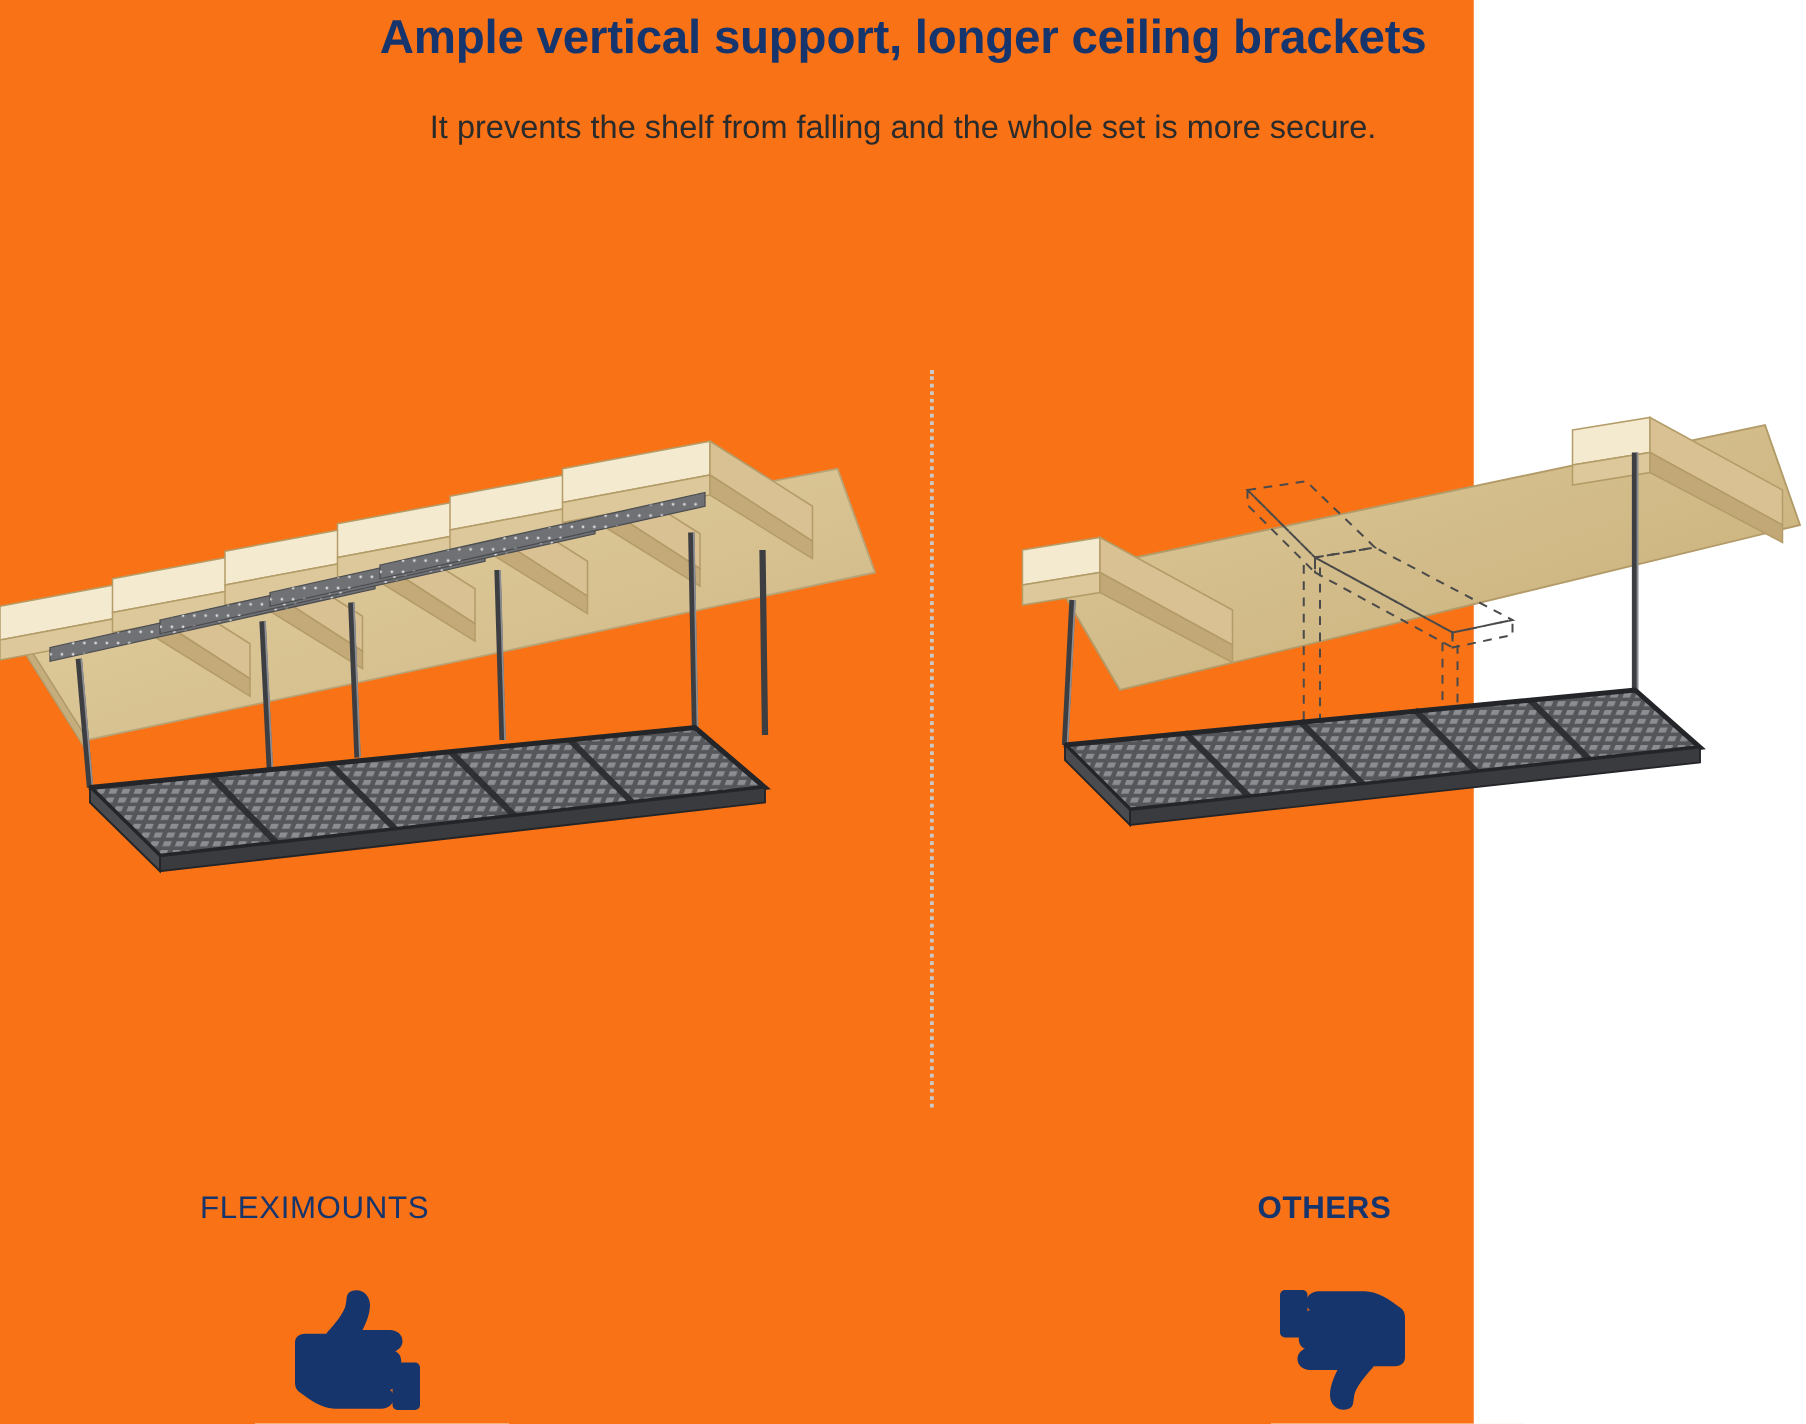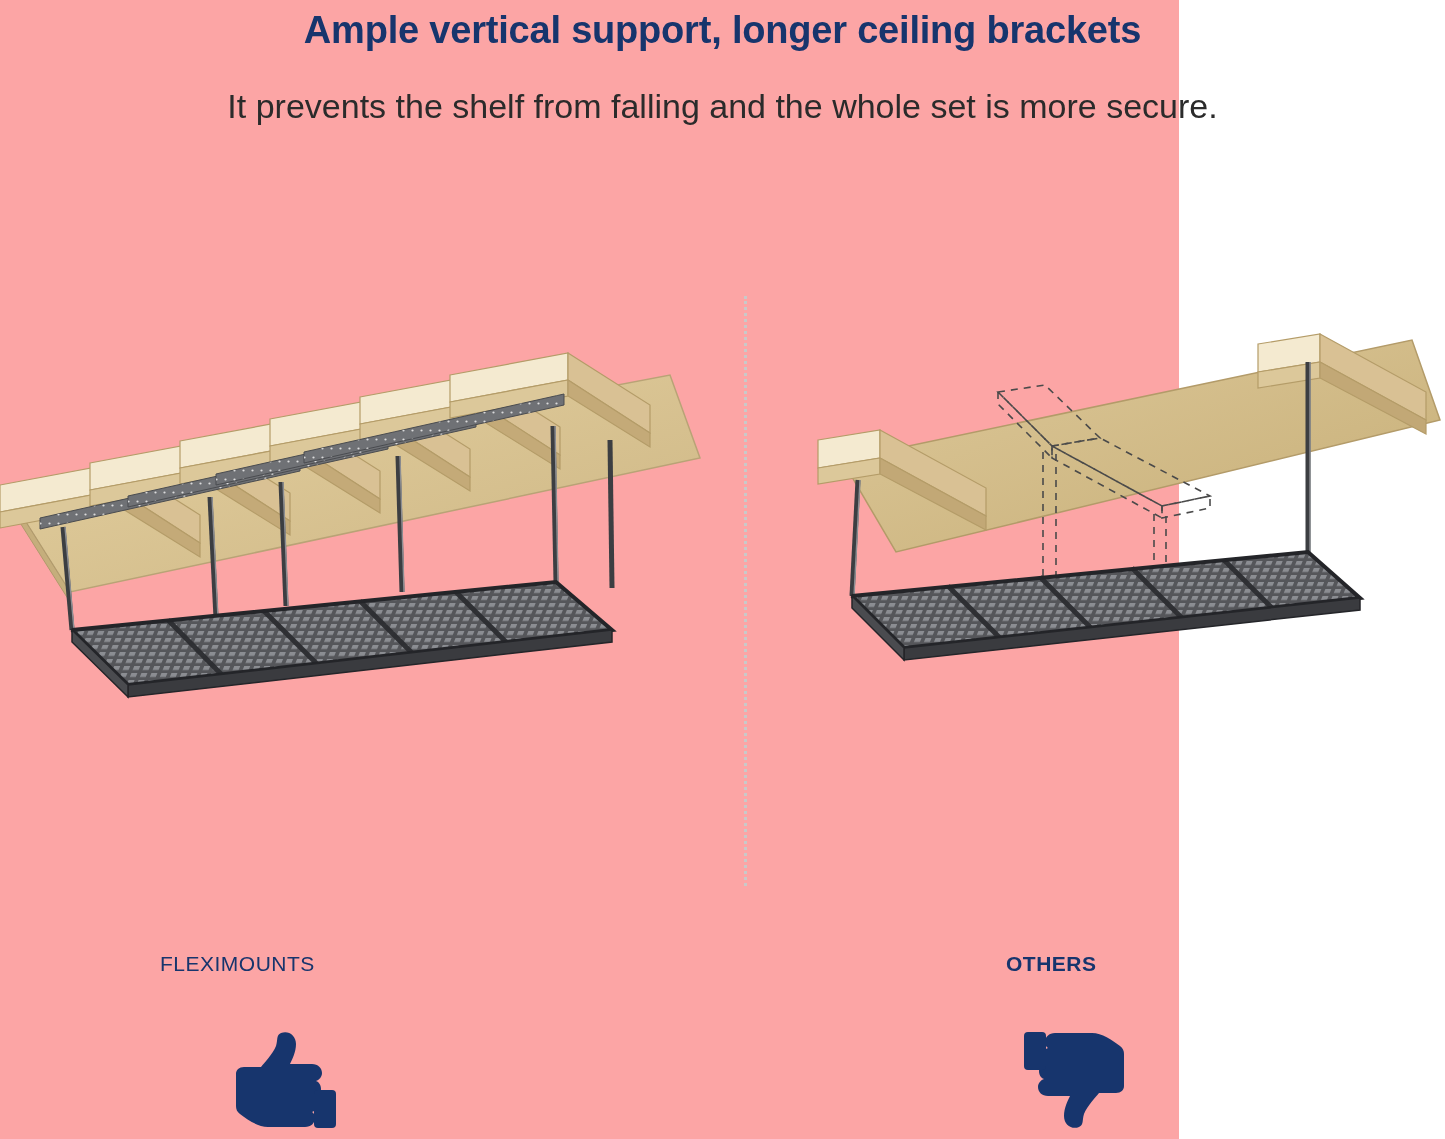--- a/index.html
+++ b/index.html
@@ -11,21 +11,21 @@
     width: 1445px;
     height: 1139px;
     font-family: "Liberation Sans", sans-serif;
     overflow: hidden;
     position: relative;
   }
   .page {
     position: relative;
     width: 1179px;
     height: 1139px;
-    background: #fca5a5;
+    background: #f97316;
   }
 
   
   .headline {
     position: absolute;
     top: 8px;
     left: 0;
     width: 1445px;
     text-align: center;
     font-size: 38px;
@@ -33,40 +33,40 @@
     color: #17356d;
     letter-spacing: -0.2px;
     line-height: 1.2;
   }
   .subhead {
     position: absolute;
     top: 85px;
     left: 0;
     width: 1445px;
     text-align: center;
-    font-size: 34px;
+    font-size: 26px;
     font-weight: normal;
     color: #2b2b2b;
     line-height: 1.25;
   }
 
   
   .divider {
     position: absolute;
     left: 744px;
     top: 296px;
     width: 0;
     height: 590px;
     border-left: 3px dotted #c9c9c9;
   }
 
   
   .caption {
     position: absolute;
-    font-size: 21px;
+    font-size: 25px;
     color: #17356d;
     letter-spacing: 0.5px;
     white-space: nowrap;
   }
   .caption-left  { left: 160px; top: 952px; }
   .caption-right { left: 1006px; top: 952px; font-weight: bold; }
 
   
   .thumb {
     position: absolute;

